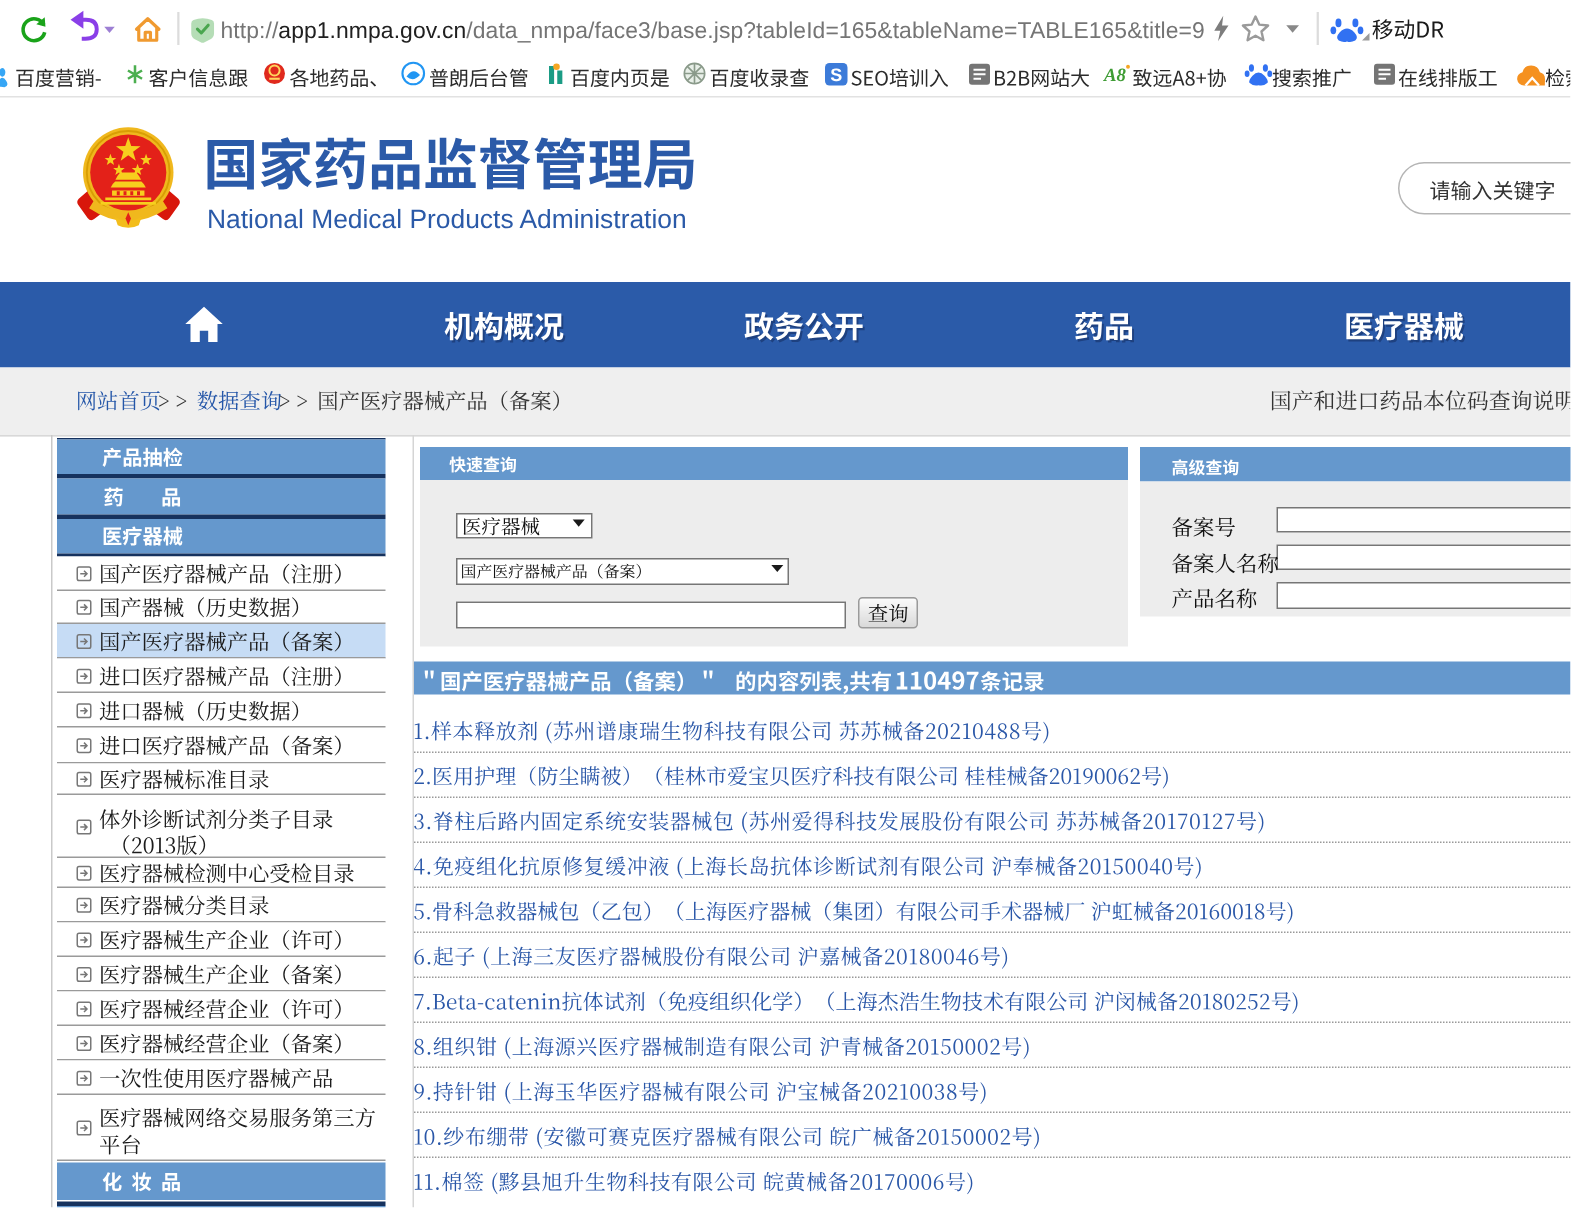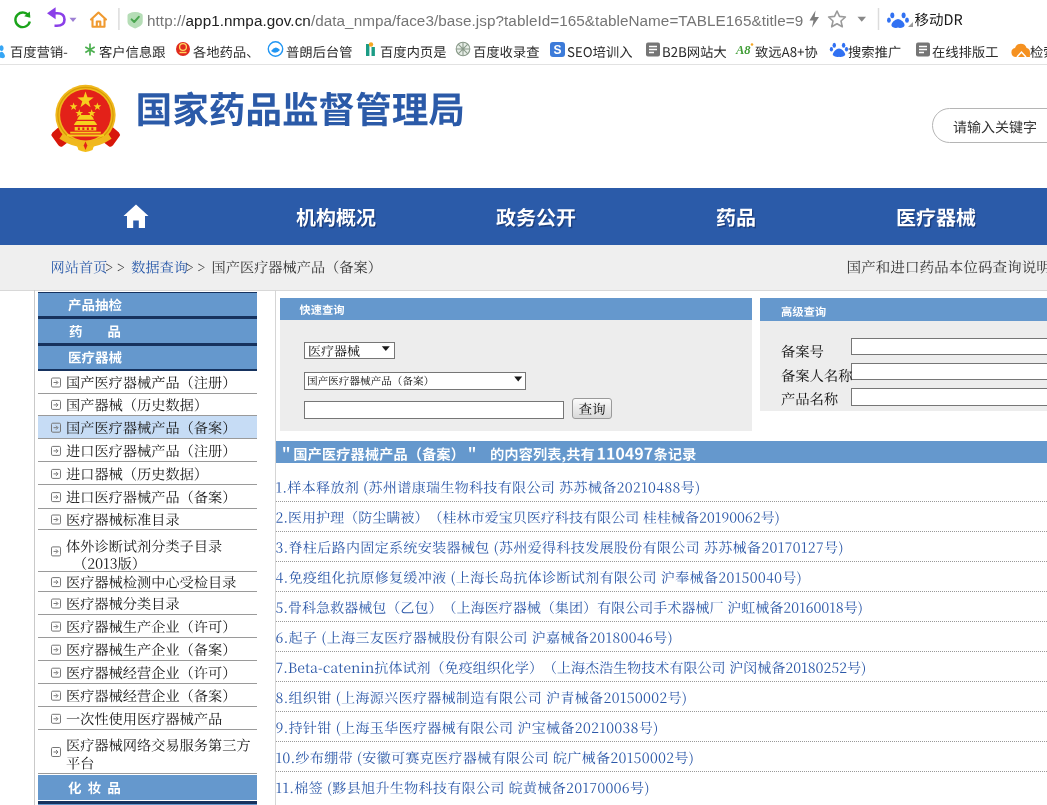--- a/index.html
+++ b/index.html
@@ -54,20 +54,21 @@
     <div style="position:absolute;left:276px;top:530.9499999999999px;width:771px;height:1px;border-top:1px dotted #999;box-sizing:border-box"></div>
     <div style="position:absolute;left:276px;top:561.0px;width:771px;height:1px;border-top:1px dotted #999;box-sizing:border-box"></div>
     <div style="position:absolute;left:276px;top:591.05px;width:771px;height:1px;border-top:1px dotted #999;box-sizing:border-box"></div>
     <div style="position:absolute;left:276px;top:621.1px;width:771px;height:1px;border-top:1px dotted #999;box-sizing:border-box"></div>
     <div style="position:absolute;left:276px;top:651.15px;width:771px;height:1px;border-top:1px dotted #999;box-sizing:border-box"></div>
     <div style="position:absolute;left:276px;top:681.2px;width:771px;height:1px;border-top:1px dotted #999;box-sizing:border-box"></div>
     <div style="position:absolute;left:276px;top:711.25px;width:771px;height:1px;border-top:1px dotted #999;box-sizing:border-box"></div>
     <div style="position:absolute;left:276px;top:741.3px;width:771px;height:1px;border-top:1px dotted #999;box-sizing:border-box"></div>
     <div style="position:absolute;left:276px;top:771.3499999999999px;width:771px;height:1px;border-top:1px dotted #999;box-sizing:border-box"></div>
 <div style="position:absolute;left:147px;top:11.5px;letter-spacing:0.06px;font:15.25px 'Liberation Sans',sans-serif;color:#757575;white-space:nowrap">http://<span style="color:#202020">app1.nmpa.gov.cn</span>/data_nmpa/face3/base.jsp?tableId=165&amp;tableName=TABLE165&amp;title=9</div>
+<div style="position:absolute;left:138px;top:136px;font:17.6px 'Liberation Sans',sans-serif;color:#2b5aa8;white-space:nowrap">National Medical Products Administration</div>
 <svg width="1047" height="805" viewBox="0 0 1047 805" style="position:absolute;left:0;top:0" xmlns="http://www.w3.org/2000/svg">
       <defs>
         <path id="a0" d="M68 -166C55 -160 31 -154 11 -150C13 -147 15 -142 16 -139C23 -140 32 -141 40 -143L40 -111L9 -111L9 -97L37 -97C30 -74 18 -48 7 -33C9 -30 13 -24 14 -19C23 -32 33 -52 40 -73L40 16L54 16L54 -76C60 -67 67 -55 69 -49L78 -61C75 -66 59 -86 54 -92L54 -97L78 -97L78 -111L54 -111L54 -147C62 -149 71 -151 77 -154ZM102 -118C109 -114 116 -108 122 -103C108 -96 92 -90 77 -86C79 -83 83 -78 84 -75C124 -85 163 -107 180 -145L171 -149L168 -149L131 -149C135 -154 139 -160 143 -165L128 -168C119 -153 101 -136 76 -124C79 -122 84 -117 86 -114C98 -120 109 -128 118 -136L160 -136C153 -126 144 -118 134 -111C128 -116 120 -121 113 -125ZM112 -39C120 -34 128 -27 135 -21C116 -8 95 0 72 4C75 8 78 13 80 17C129 5 174 -21 192 -73L182 -78L179 -77L144 -77C149 -82 152 -87 155 -92L140 -95C130 -77 109 -57 79 -43C82 -41 86 -36 89 -33C106 -42 121 -52 133 -64L172 -64C166 -50 157 -39 146 -29C140 -35 131 -42 123 -46Z"></path>
         <path id="a1" d="M18 -152L18 -138L95 -138L95 -152ZM131 -165C131 -150 131 -136 130 -122L101 -122L101 -107L129 -107C127 -62 119 -20 92 5C96 7 101 12 103 16C133 -12 141 -58 144 -107L174 -107C172 -36 169 -10 164 -4C162 -1 160 -1 156 -1C152 -1 141 -1 130 -2C133 2 134 9 135 13C145 14 156 14 162 13C169 12 173 11 177 5C184 -3 186 -32 189 -114C189 -116 189 -122 189 -122L145 -122C145 -136 145 -150 145 -165ZM18 -9L18 -9L18 -9C23 -11 30 -14 85 -26L89 -13L102 -17C99 -31 90 -55 82 -73L70 -70C74 -60 78 -49 81 -39L34 -29C41 -47 49 -69 54 -90L99 -90L99 -104L11 -104L11 -90L39 -90C33 -67 25 -43 22 -37C19 -29 16 -24 13 -23C15 -19 17 -12 18 -9Z"></path>
         <path id="a2" d="M20 0L58 0C102 0 126 -27 126 -74C126 -121 102 -147 57 -147L20 -147ZM39 -15L39 -132L55 -132C90 -132 107 -111 107 -74C107 -37 90 -15 55 -15Z"></path>
         <path id="a3" d="M39 -77L39 -132L63 -132C86 -132 99 -125 99 -106C99 -86 86 -77 63 -77ZM101 0L121 0L84 -64C104 -69 117 -83 117 -106C117 -136 96 -147 66 -147L20 -147L20 0L39 0L39 -62L65 -62Z"></path>
         <path id="a4" d="M35 -113L35 16L51 16L51 3L152 3L152 16L167 16L167 -113L99 -113C102 -122 105 -132 107 -143L187 -143L187 -157L13 -157L13 -143L90 -143C88 -133 86 -121 84 -113ZM51 -48L152 -48L152 -11L51 -11ZM51 -62L51 -99L152 -99L152 -62Z"></path>
         <path id="a5" d="M77 -129L77 -111L45 -111L45 -99L77 -99L77 -66L155 -66L155 -99L187 -99L187 -111L155 -111L155 -129L140 -129L140 -111L92 -111L92 -129ZM140 -99L140 -78L92 -78L92 -99ZM151 -41C143 -30 130 -22 116 -16C102 -22 90 -31 82 -41ZM48 -53L48 -41L74 -41L67 -38C75 -27 86 -17 99 -9C81 -3 60 0 38 2C41 5 43 11 44 15C69 12 94 7 115 -1C135 7 158 13 184 16C185 12 189 6 192 3C170 1 150 -3 132 -9C150 -19 164 -31 173 -49L164 -54L161 -53ZM95 -165C97 -160 100 -154 103 -148L25 -148L25 -94C25 -64 24 -21 7 9C11 10 18 14 21 16C38 -16 40 -62 40 -94L40 -134L190 -134L190 -148L120 -148C117 -155 113 -163 110 -169Z"></path>
         <path id="a6" d="M62 -82L140 -82L140 -64L62 -64ZM48 -93L48 -53L154 -53L154 -93ZM18 -118L18 -79L32 -79L32 -106L169 -106L169 -79L184 -79L184 -118ZM34 -41L34 17L48 17L48 9L155 9L155 16L170 16L170 -41ZM48 -4L48 -27L155 -27L155 -4ZM128 -168L128 -151L71 -151L71 -168L57 -168L57 -151L12 -151L12 -138L57 -138L57 -124L71 -124L71 -138L128 -138L128 -124L143 -124L143 -138L188 -138L188 -151L143 -151L143 -168Z"></path>
         <path id="a7" d="M88 -155C95 -144 104 -128 107 -118L119 -125C116 -135 107 -150 99 -161ZM177 -162C172 -151 163 -134 157 -124L168 -119C175 -129 184 -143 191 -157ZM36 -167C30 -149 19 -131 7 -119C10 -116 14 -109 15 -106C21 -113 27 -121 33 -130L82 -130L82 -144L41 -144C44 -150 46 -157 49 -164ZM12 -69L12 -55L41 -55L41 -15C41 -7 35 -1 32 1C34 4 38 10 39 13C42 10 47 7 81 -12C80 -15 78 -21 78 -25L55 -13L55 -55L83 -55L83 -69L55 -69L55 -96L79 -96L79 -109L21 -109L21 -96L41 -96L41 -69ZM104 -62L171 -62L171 -41L104 -41ZM104 -75L104 -97L171 -97L171 -75ZM131 -168L131 -111L90 -111L90 16L104 16L104 -28L171 -28L171 -3C171 0 170 1 167 1C164 1 154 1 143 1C145 4 147 10 147 14C163 14 172 14 177 12C183 9 185 5 185 -3L185 -111L171 -111L145 -111L145 -168Z"></path>

